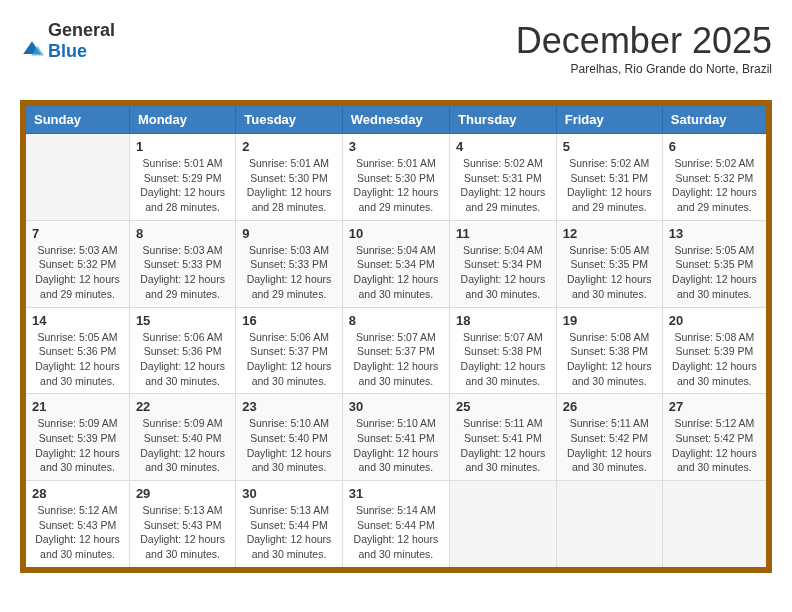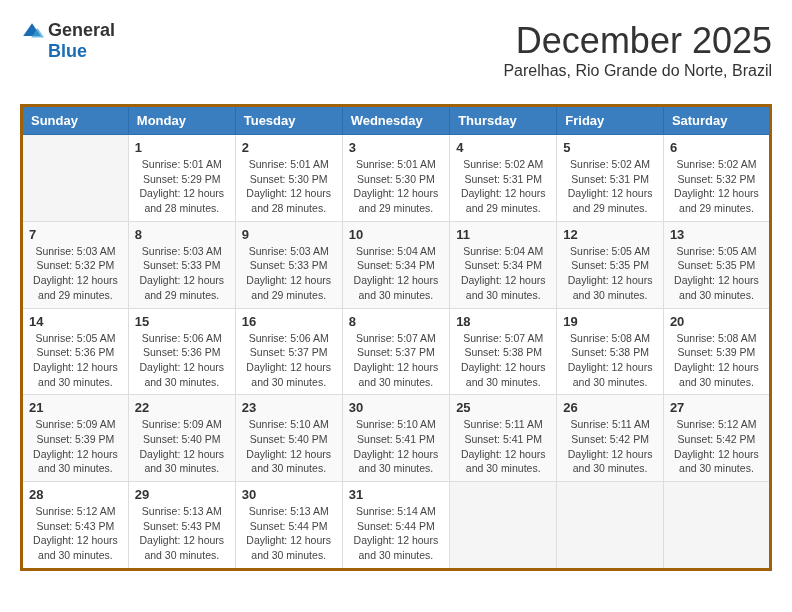--- a/index.html
+++ b/index.html
@@ -11,21 +11,21 @@
       padding: 20px;
     }
     .header-section {
       display: flex;
       justify-content: space-between;
       align-items: flex-start;
       margin-bottom: 10px;
     }
     .logo {
       display: flex;
-      align-items: flex-start;
+      align-items: flex-end;
       gap: 4px;
     }
     .logo-text-general {
       font-size: 18px;
       font-weight: bold;
       color: #333;
     }
     .logo-text-blue {
       font-size: 18px;
       font-weight: bold;
@@ -37,27 +37,27 @@
     }
     .title-section {
       text-align: right;
     }
     .month-title {
       font-size: 36px;
       font-weight: normal;
       color: #333;
     }
     .location-title {
-      font-size: 16px;
+      font-size: 12px;
       color: #333;
     }
     .calendar-table {
       width: 100%;
       border-collapse: collapse;
-      border: 3px solid #a16207;
+      border: 6px solid #a16207;
       margin-top: 24px;
     }
     .calendar-table th {
       background-color: #3a7ebf;
       color: white;
       text-align: left;
       padding: 6px 8px;
       font-size: 13px;
       border: 1px solid #2a6eaf;
     }

